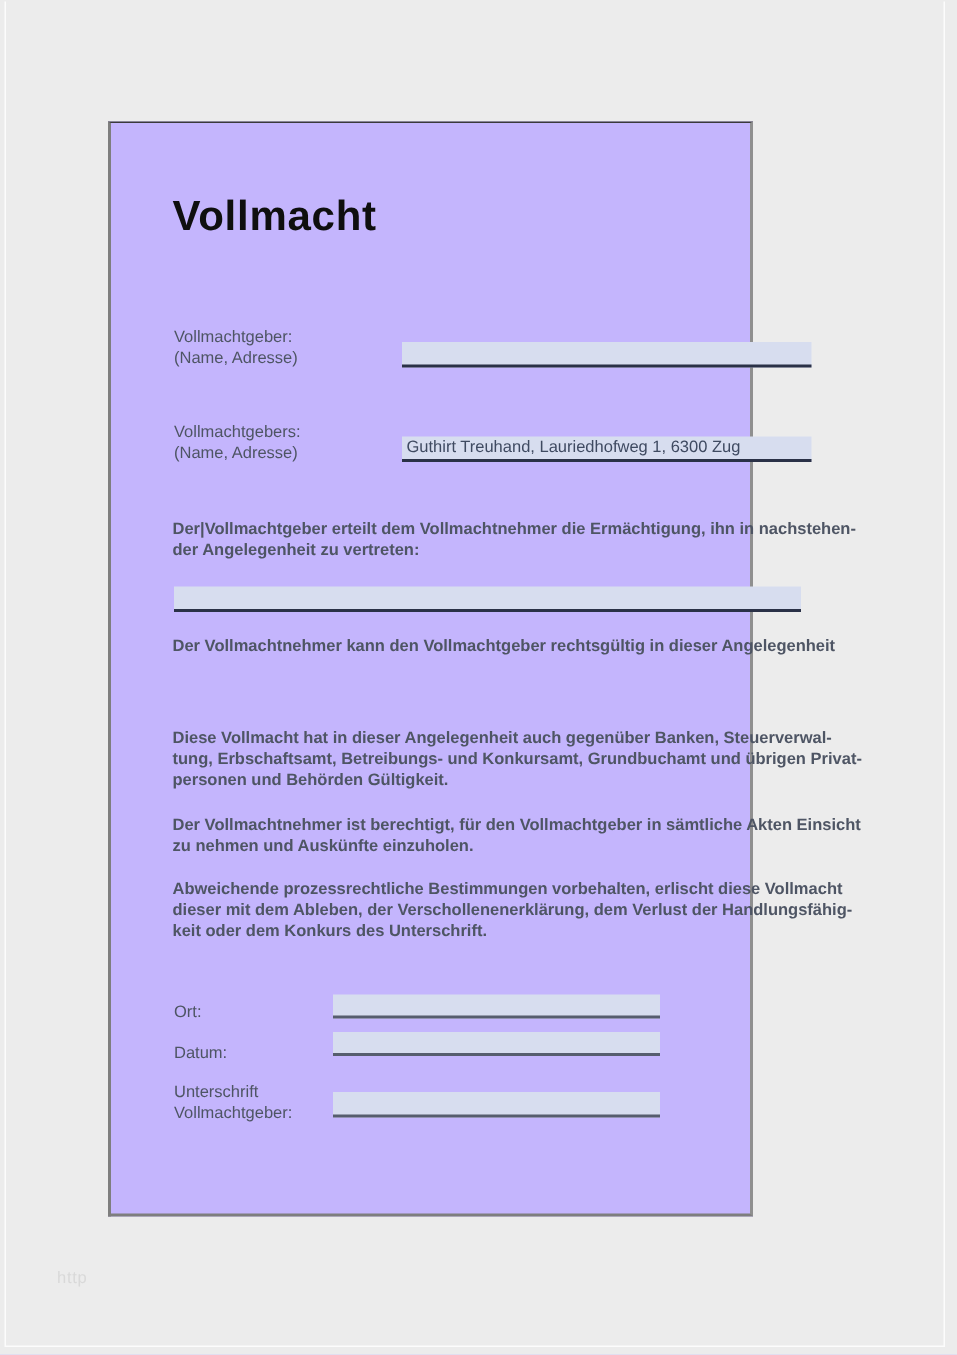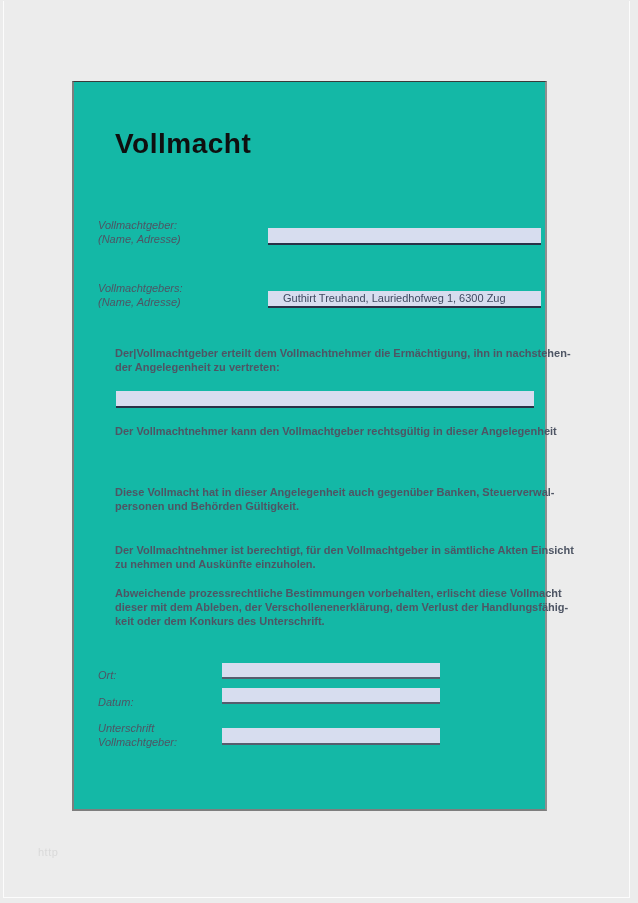--- a/index.html
+++ b/index.html
@@ -13,47 +13,46 @@
   .edge-frame {
     position: absolute; left: 3px; top: 1px; right: 8px; bottom: 5px;
     border-left: 1px solid rgba(255,255,255,0.85);
     border-right: 1px solid rgba(255,255,255,0.85);
     border-bottom: 1px solid rgba(255,255,255,0.85);
     pointer-events: none;
   }
   .page {
     position: absolute;
     left: 72px; top: 81px;
-    width: 475px; height: 730px;
-    background: #14b8a6;
+    width: 430px; height: 730px;
+    background: #c4b5fd;
     border-top: 1px solid #3a3a3a;
     border-left: 2px solid #7e7e7e;
     border-right: 2px solid #8f8f8f;
     border-bottom: 2px solid #7e7e7e;
   }
   .doc-title {
     position: absolute; left: 41px; top: 47px;
     font-size: 28px; font-weight: bold;
     color: #0f0f0f; letter-spacing: 0.5px;
     line-height: 1.1;
   }
   .lbl {
-    position: absolute; left: 24px;
+    position: absolute; left: 42px;
     font-size: 11px; line-height: 14px;
     color: #4e5564;
-    font-style: italic;
   }
   .field {
     position: absolute;
     background: #d7ddef;
     border-bottom: 2px solid #2a3147;
     font-size: 11px; line-height: 15px;
     color: #3f4a61;
   }
-  .field.wide   { left: 194px; width: 273px; height: 17px; padding-left: 12px; }
+  .field.wide   { left: 194px; width: 273px; height: 17px; }
   .field.matter { left: 42px;  width: 418px; height: 17px; }
   .field.short  { left: 148px; width: 218px; height: 16px; border-bottom-color: #565d6e; }
   .field .val { padding-left: 3px; white-space: nowrap; }
   .para {
     position: absolute; left: 41px;
     font-size: 11px; line-height: 14px;
     color: #4e5564;
   }
   .para div { white-space: nowrap; font-weight: bold; }
   .watermark {
@@ -95,20 +94,21 @@
   <div class="field matter" style="top:309px">
     <div class="val"></div>
   </div>
 
   <div class="para" style="top:342px">
     <div>Der Vollmachtnehmer kann den Vollmachtgeber rechtsgültig in dieser Angelegenheit</div>
   </div>
 
   <div class="para" style="top:403px">
     <div>Diese Vollmacht hat in dieser Angelegenheit auch gegenüber Banken, Steuerverwal-</div>
+    <div>tung, Erbschaftsamt, Betreibungs- und Konkursamt, Grundbuchamt und übrigen Privat-</div>
     <div>personen und Behörden Gültigkeit.</div>
   </div>
 
   <div class="para" style="top:461px">
     <div>Der Vollmachtnehmer ist berechtigt, für den Vollmachtgeber in sämtliche Akten Einsicht</div>
     <div>zu nehmen und Auskünfte einzuholen.</div>
   </div>
 
   <div class="para" style="top:504px">
     <div>Abweichende prozessrechtliche Bestimmungen vorbehalten, erlischt diese Vollmacht</div>

